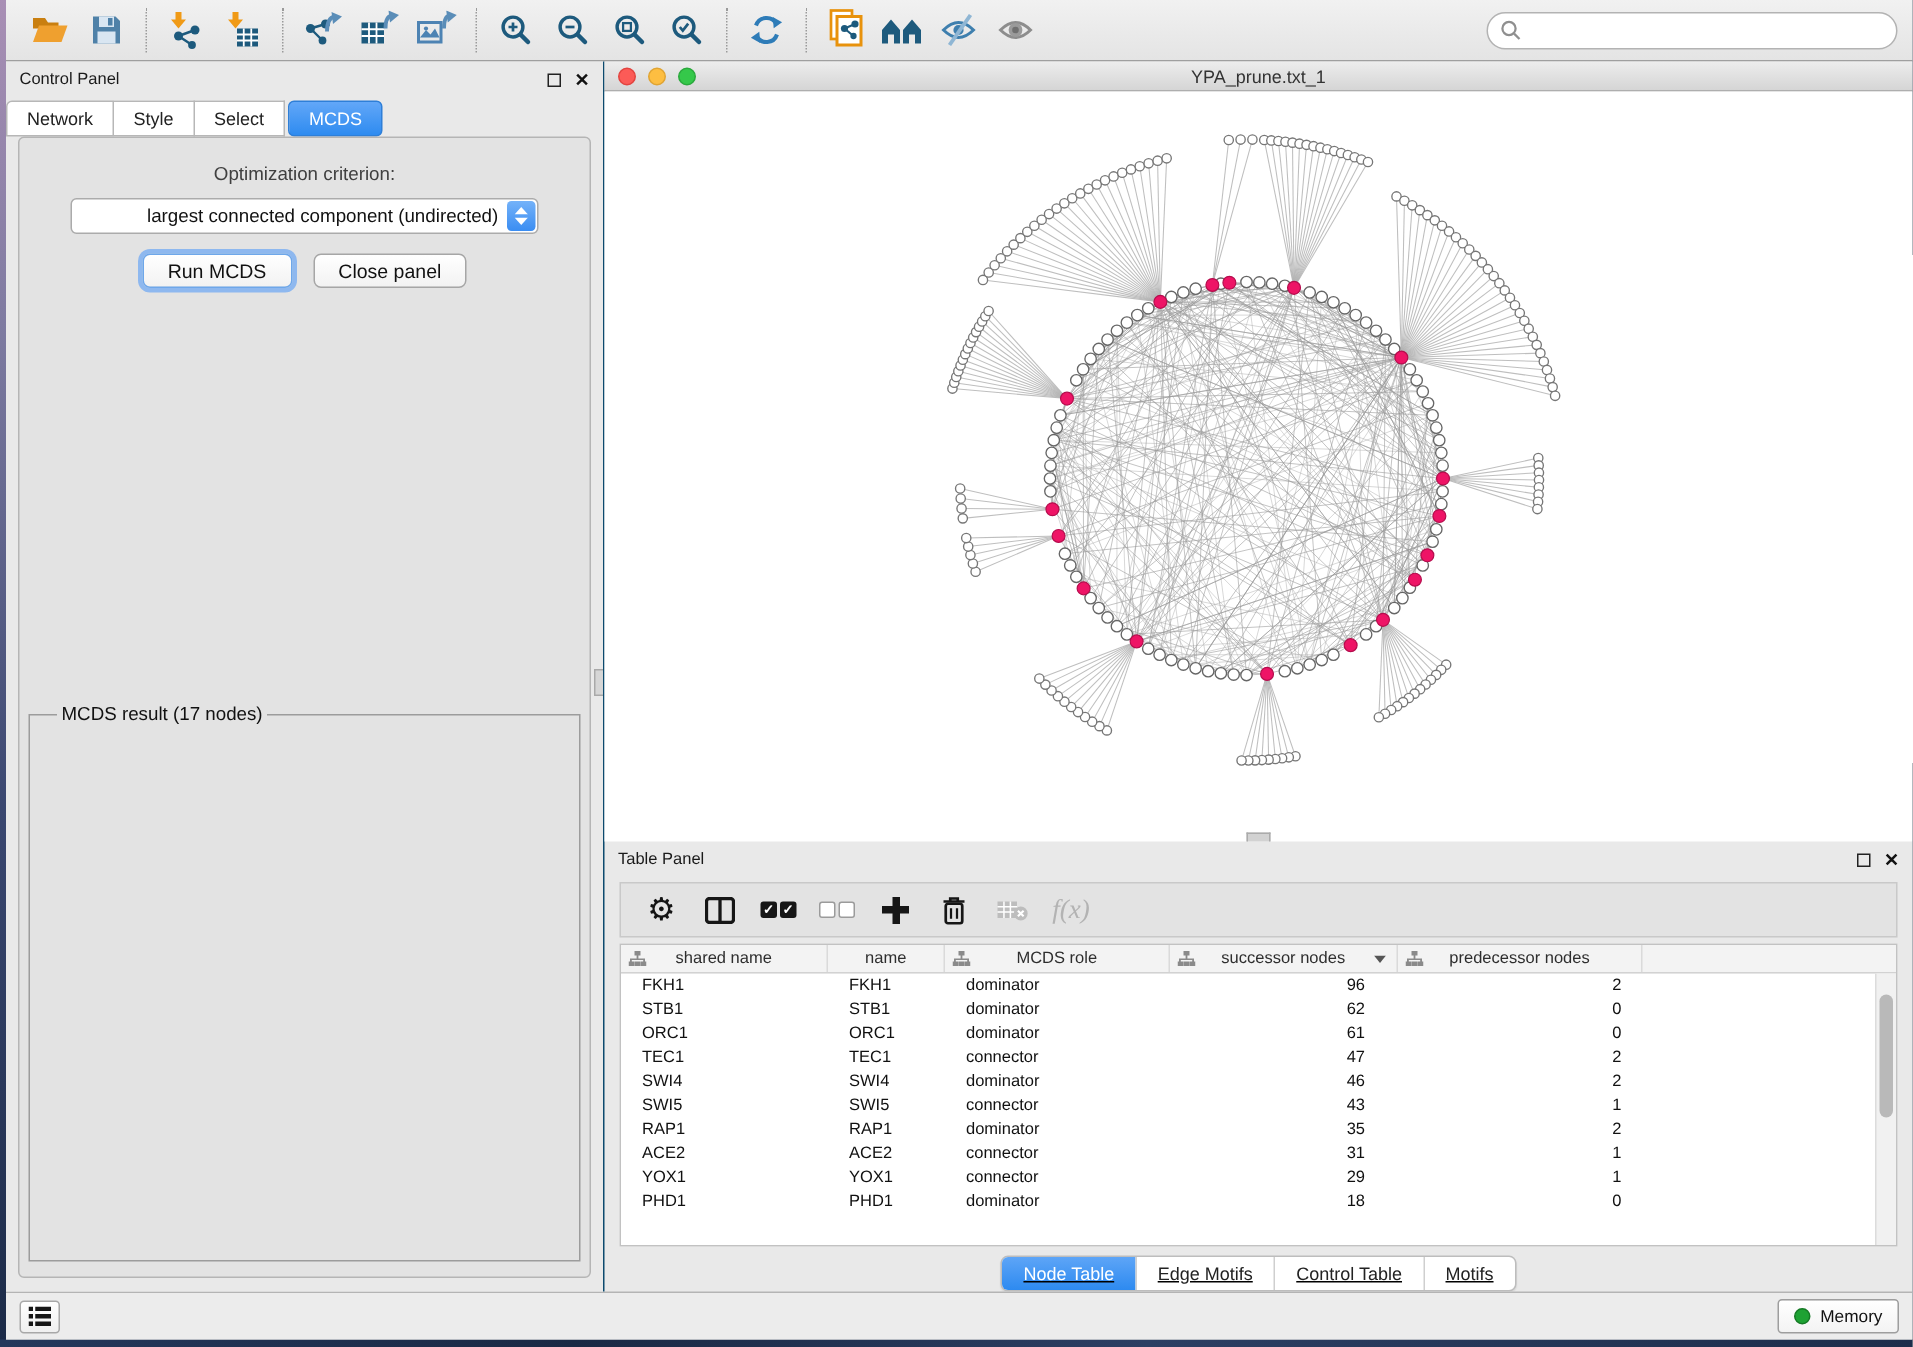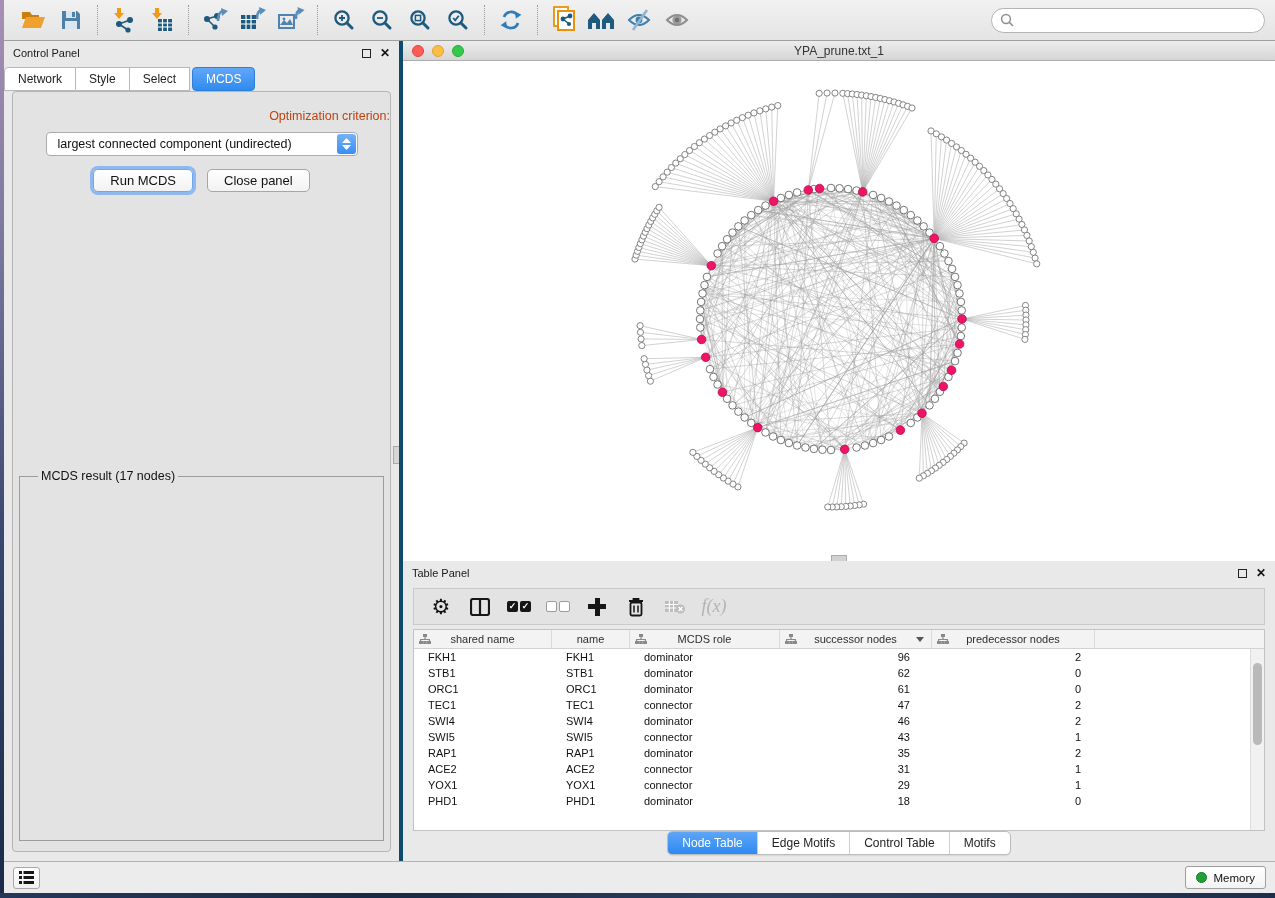--- a/index.html
+++ b/index.html
@@ -21,40 +21,40 @@
   .tb-sep { width:0; height:30px; border-left:1px dotted #9a9a9a; margin:0 7px; }
   .search-wrap { margin-left:auto; position:relative; }
   .search-input { width:274px; height:25px; border:1px solid #b3b3b3; border-radius:13px;
     background:#fff; padding:0 10px 0 28px; font-size:12px; outline:none; }
   .search-glass { position:absolute; left:9px; top:5px; }
 
   
   .mid { flex:1; display:flex; min-height:0; }
 
   
-  .control-panel { width:399px; flex:0 0 399px; border-right:4px solid #0c4a6e;
+  .control-panel { width:399px; flex:0 0 399px; border-right:1px solid #0c4a6e;
     display:flex; flex-direction:column; background:#e9e9e9; position:relative; }
   .panel-head { height:24px; display:flex; align-items:center; padding:0 9px; }
   .panel-title { font-size:11px; color:#1a1a1a; }
   .panel-head-icons { margin-left:auto; display:flex; align-items:center; gap:9px; }
   .float-box { width:9px; height:9px; border:1.6px solid #222; }
   .close-x { font-size:12px; font-weight:bold; color:#111; line-height:1; }
 
   .cp-tabs { height:26px; display:flex; justify-content:flex-start; align-items:flex-end; }
   .cp-tab { font-size:12px; padding:4px 13px 4px; background:#fff; border:1px solid #b7b7b7;
     border-left-width:0; color:#222; }
   .cp-tab:first-child { border-left-width:1px; border-radius:4px 0 0 0; }
   .cp-tab.active { background:linear-gradient(#62a7f8,#2e8bf0); color:#fff; border-color:#2e7fd8;
     border-radius:4px; border-left-width:1px; margin-left:2px; }
 
   .cp-content { margin:0 8px 9px; flex:1; background:#e3e3e3; border:1px solid #b5b5b5;
     border-radius:4px; display:flex; flex-direction:column; min-height:0; }
-  .opt-label { text-align:right; font-size:12.5px; color:#c2410c; margin-top:17px; }
+  .opt-label { text-align:center; font-size:12.5px; color:#404040; margin-top:17px; }
   .opt-select { width:312px; height:24px; margin:9px auto 0; background:#fff; border:1px solid #ababab;
-    border-radius:4px; display:flex; align-items:center; position:relative; }
+    border-radius:4px; display:flex; align-items:center; position:relative;padding-left:39px; }
   .opt-select-value { font-size:12.5px; color:#111; padding-left:11px; white-space:nowrap; }
   .opt-stepper { position:absolute; right:1px; top:1px; bottom:1px; width:19px; border-radius:3px;
     background:linear-gradient(#74b2f9,#3a8df2); display:flex; flex-direction:column;
     align-items:center; justify-content:center; gap:2px; }
   .btn-row { display:flex; justify-content:center; gap:14px; margin-top:13px; }
   .cp-btn { font-size:13px; color:#111; background:linear-gradient(#ffffff,#f2f2f2);
     border:1px solid #a6a6a6; border-radius:5px; padding:3px 16px; }
   .cp-btn.focused { box-shadow:0 0 0 3px rgba(106,165,244,.7); border-color:#6ea7ea; }
   .cp-spacer { flex:1; }
 
@@ -111,21 +111,21 @@
   .trow { height:16px; display:flex; align-items:center; }
   .td { font-size:11px; color:#111; white-space:nowrap; overflow:hidden; }
   .td.txt { padding-left:14px; text-align:left; }
   .td.num3 { text-align:right; padding-right:22px; }
   .td.num4 { text-align:right; padding-right:14px; }
   .tbl-scroll { position:absolute; right:0; top:19px; bottom:0; width:14px;
     background:#f1f1f1; border-left:1px solid #dcdcdc; }
   .tbl-thumb { position:absolute; left:2px; width:9px; top:14px; height:82px;
     background:#b9b9b9; border-radius:5px; }
 
-  .tp-tabs { height:30px; flex:0 0 30px; display:flex; align-items:flex-start; justify-content:center; }
+  .tp-tabs { height:30px; flex:0 0 30px; display:flex; align-items:flex-end; justify-content:center;text-decoration:underline; }
   .seg-group { display:inline-flex; border:1px solid #bdbdbd; border-radius:5px; overflow:hidden;
     background:#fff; box-shadow:0 1px 1px rgba(0,0,0,.08); }
   .seg { font-size:12px; color:#222; padding:4px 14px; border-left:1px solid #cfcfcf; }
   .seg:first-child { border-left:none; }
   .seg.active { background:linear-gradient(#5ea5f7,#2d8af0); color:#fff; }
 
   
   .status-bar { height:32px; flex:0 0 32px; background:#ececec; border-top:1px solid #b4b4b4;
     display:flex; align-items:center; padding:0 9px; }
   .menu-btn { width:27px; height:22px; background:linear-gradient(#fff,#f0f0f0); border:1px solid #a8a8a8;

